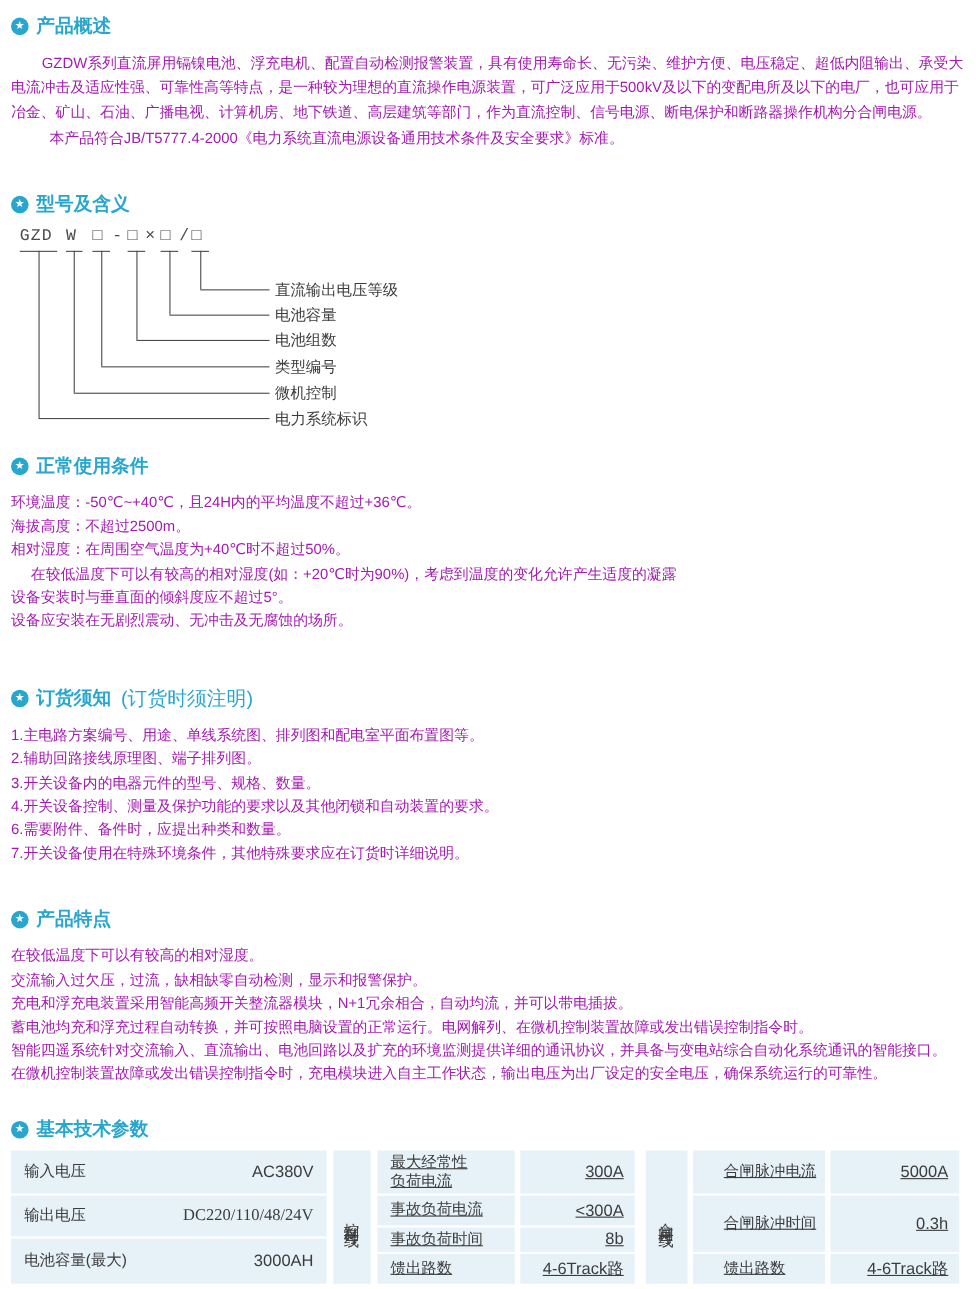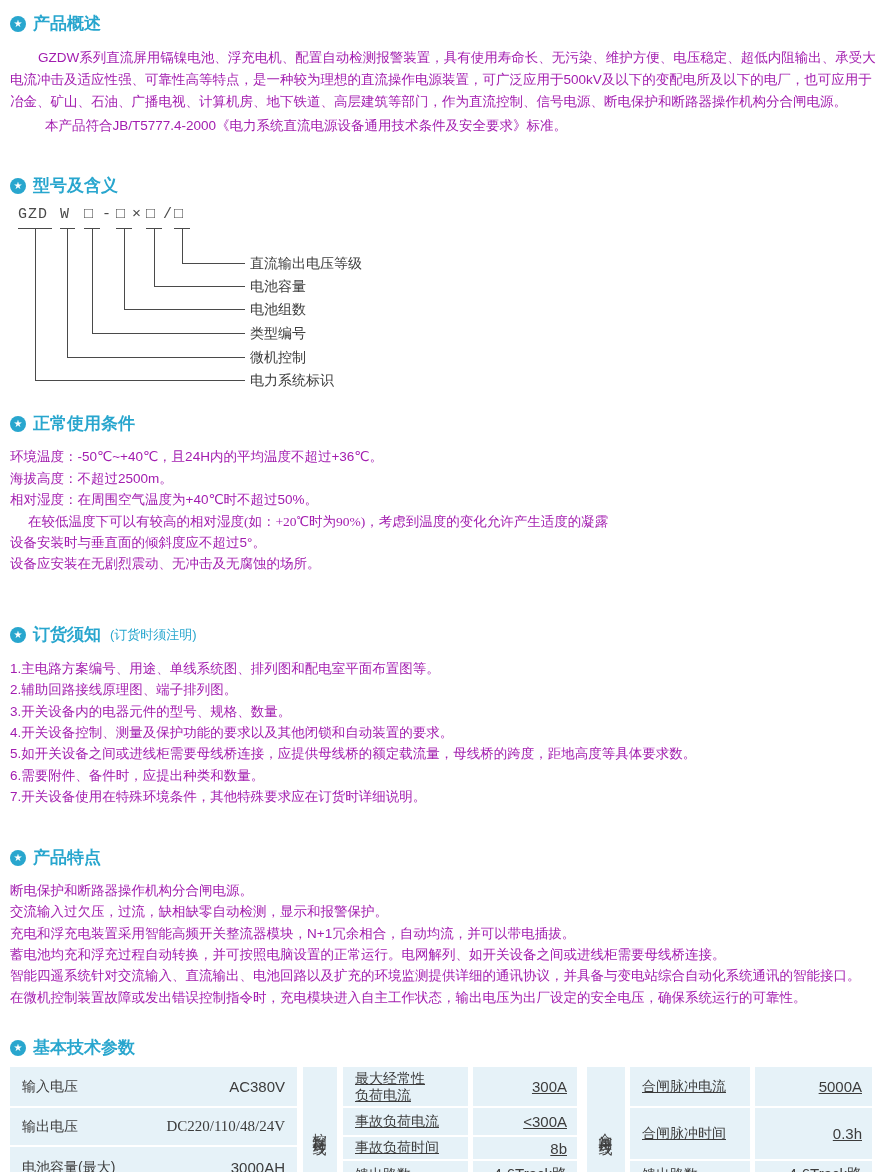--- a/index.html
+++ b/index.html
@@ -5,27 +5,27 @@
   html,body { margin:0; padding:0; background:#fff; }
   body { font-family:"Liberation Sans","DejaVu Sans",sans-serif; }
   .page { position:relative; width:890px; height:1172px; background:#ffffff;
           box-sizing:border-box; padding:14px 10px 0 10px; overflow:hidden; color:#3c3c3c; }
 
   
   .sec-h { display:flex; align-items:center; gap:7px; color:#28a6ce;
            font-size:17px; font-weight:bold; margin:0; line-height:20px; }
   .star { width:16px; height:16px; border-radius:50%; background:#28a6ce; color:#fff;
           font-size:10px; line-height:16px; text-align:center; flex:0 0 16px; font-weight:normal; }
-  .sub  { font-size:13px; font-weight:normal; margin-left:2px; }
+  .sub  { font-size:18px; font-weight:normal; margin-left:2px; }
 
   
   .body-text { font-size:13.5px; line-height:21.4px; margin:0; color:#a21caf; }
   .p1 { margin-top:13px; text-indent:28px; line-height:22px; }
   .p2 { margin-top:2px; text-indent:35px; }
-  .indent-sm { padding-left:18px;font-family:Liberation Serif, serif; }
+  .indent-sm { padding-left:18px; }
 
   
   .model-diagram { position:relative; height:192px; margin-top:10px; }
   .mcode { position:absolute; top:0; font-size:15px; color:#4a4a4a; letter-spacing:1px;font-family:Liberation Mono, monospace; }
   .mline { position:absolute; background:#4a4a4a; }
   .vline { width:1px; }
   .hline { height:1px; }
   .mlabel { position:absolute; left:240px; font-size:14px; color:#3c3c3c; line-height:14px; }
 
   
@@ -38,21 +38,21 @@
   .bus { justify-content:center; }
   .busA { width:34px; margin:0 6px; }
   .busB { width:38px; margin-left:10px; margin-right:5px; }
   .vtext { writing-mode:vertical-lr; text-orientation:upright; letter-spacing:3px; }
   .colB { width:234px; }
   .colC { width:242px; }
   .trow { display:flex; gap:5px;text-decoration:underline; }
   .rB1 { flex:39; } .rB2 { flex:27; } .rB3 { flex:22; } .rB4 { flex:27; }
   .rC1 { flex:39; } .rC2 { flex:51; } .rC3 { flex:27; }
   .lblB { width:125px; padding-left:12px; }
-  .lblC { width:120px; padding-left:12px; }
+  .lblC { width:120px; padding-left:28px; }
   .valcell { flex:1; justify-content:flex-end; padding-right:10px; font-size:15px; }
   .valA { font-size:15px; }
   .pre { white-space:pre-line; line-height:17px; }
 
   
   .s-model { margin-top:40px; }
   .s-cond  { margin-top:16px; }
   .s-order { margin-top:50px; }
   .s-feat  { margin-top:40px; }
   .s-spec  { margin-top:30px; }
@@ -139,36 +139,35 @@
     <h2 class="sec-h">
       <span class="star">★</span>
       <span>订货须知</span>
       <span class="sub">(订货时须注明)</span>
     </h2>
     <div class="lines-first">
       <p class="body-text">1.主电路方案编号、用途、单线系统图、排列图和配电室平面布置图等。</p>
       <p class="body-text">2.辅助回路接线原理图、端子排列图。</p>
       <p class="body-text">3.开关设备内的电器元件的型号、规格、数量。</p>
       <p class="body-text">4.开关设备控制、测量及保护功能的要求以及其他闭锁和自动装置的要求。</p>
-      <p class="body-text">5.如开关设备之间或进线柜需要母线桥连接，应提供母线桥的额定载流量，母线桥的跨度，距地高度等具体要求数。</p>
       <p class="body-text">6.需要附件、备件时，应提出种类和数量。</p>
       <p class="body-text">7.开关设备使用在特殊环境条件，其他特殊要求应在订货时详细说明。</p>
     </div>
   </section>
 
   <section class="s-feat">
     <h2 class="sec-h">
       <span class="star">★</span>
       <span>产品特点</span>
     </h2>
     <div class="lines">
-      <p class="body-text">断电保护和断路器操作机构分合闸电源。</p>
+      <p class="body-text">在较低温度下可以有较高的相对湿度。</p>
       <p class="body-text">交流输入过欠压，过流，缺相缺零自动检测，显示和报警保护。</p>
       <p class="body-text">充电和浮充电装置采用智能高频开关整流器模块，N+1冗余相合，自动均流，并可以带电插拔。</p>
-      <p class="body-text">蓄电池均充和浮充过程自动转换，并可按照电脑设置的正常运行。电网解列、如开关设备之间或进线柜需要母线桥连接。</p>
+      <p class="body-text">蓄电池均充和浮充过程自动转换，并可按照电脑设置的正常运行。电网解列、在微机控制装置故障或发出错误控制指令时。</p>
       <p class="body-text">智能四遥系统针对交流输入、直流输出、电池回路以及扩充的环境监测提供详细的通讯协议，并具备与变电站综合自动化系统通讯的智能接口。</p>
       <p class="body-text">在微机控制装置故障或发出错误控制指令时，充电模块进入自主工作状态，输出电压为出厂设定的安全电压，确保系统运行的可靠性。</p>
     </div>
   </section>
 
   <section class="s-spec">
     <h2 class="sec-h">
       <span class="star">★</span>
       <span>基本技术参数</span>
     </h2>

